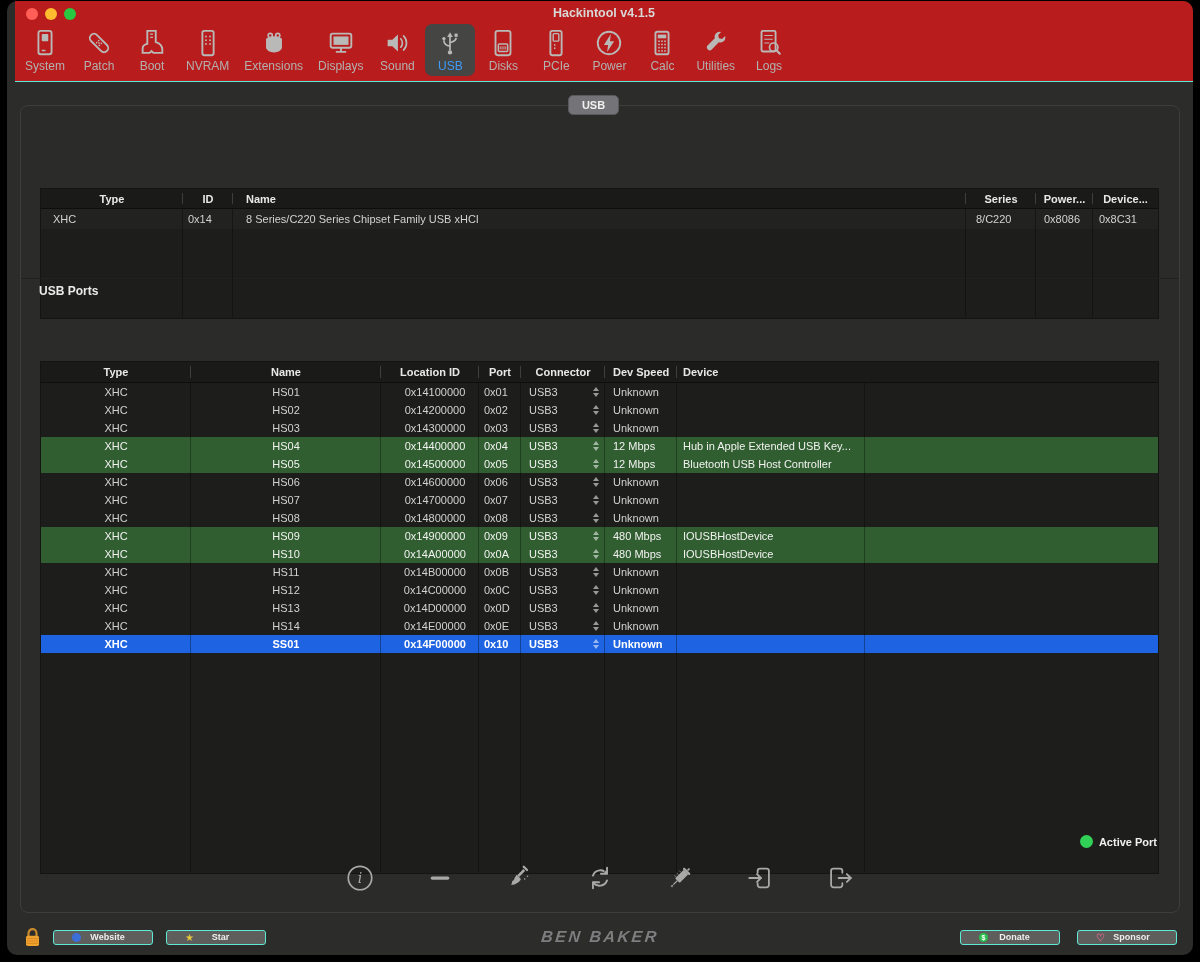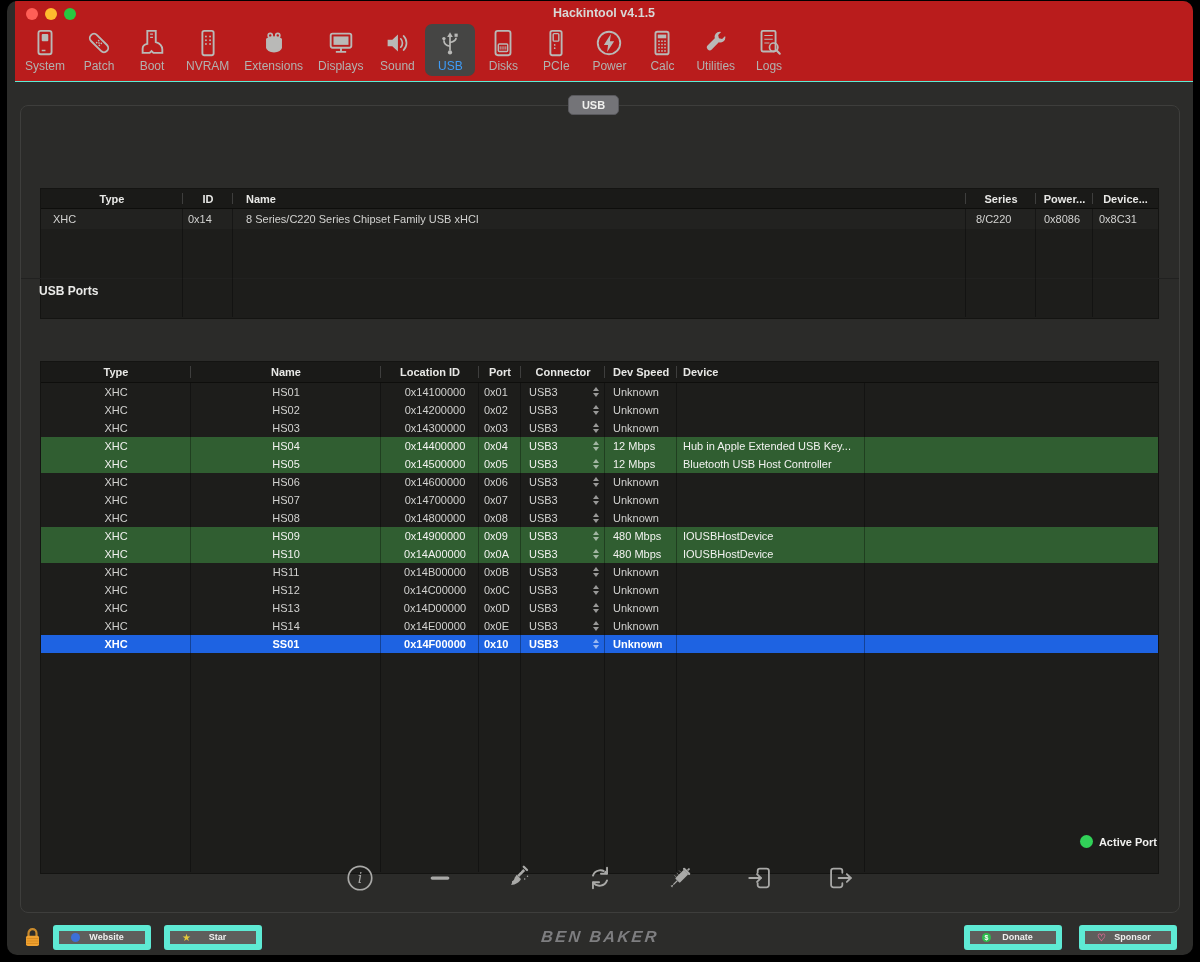--- a/index.html
+++ b/index.html
@@ -59,22 +59,22 @@
   .hdiv{position:absolute;left:0;right:0;top:172px;height:1px;background:#212120;}
   
   .legend{position:absolute;right:22px;top:729px;display:flex;align-items:center;gap:6px;}
   .legend .dot{width:13px;height:13px;border-radius:50%;}
   .legend .lb{font-size:11px;font-weight:700;color:#f0f0ee;}
   .actions{position:absolute;left:0;right:0;top:752px;height:44px;display:flex;align-items:center;justify-content:center;gap:48px;}
   .act-btn{width:32px;height:32px;display:flex;align-items:center;justify-content:center;}
   
   .footer{position:absolute;left:16px;right:16px;bottom:7px;height:22px;display:flex;align-items:center;}
   .lock{margin-right:11px;display:flex;}
-  .fbtn{height:13px;background:#5e5e5c;border:6px solid #5eead4;border-radius:3px;display:flex;align-items:center;
-    padding:0 12px;margin-right:13px;min-width:62px;}
+  .fbtn{height:13px;background:#5e5e5c;border:1px solid #5eead4;border-radius:3px;display:flex;align-items:center;
+    padding:0 18px;margin-right:13px;min-width:62px;}
   .fbtn .flb{flex:1;text-align:center;font-size:9px;font-weight:700;color:#efefee;padding:0 6px;}
   .fdot{width:9px;height:9px;border-radius:50%;display:flex;align-items:center;justify-content:center;
     font-size:7px;font-weight:700;color:#fff;}
   .fstar{font-size:10px;color:#e2c63c;line-height:9px;}
   .fheart{font-size:10px;color:#d56a92;line-height:9px;font-weight:700;}
   .logo{position:absolute;left:0;right:0;text-align:center;font-size:16px;font-weight:800;font-style:italic;
     letter-spacing:2.5px;color:#7e7e80;transform:skewX(-6deg);}
   .spacer{flex:1;}
   .right-btns{display:flex;align-items:center;justify-content:flex-end;}
   .right-btns .fbtn{margin-right:0;margin-left:17px;}

